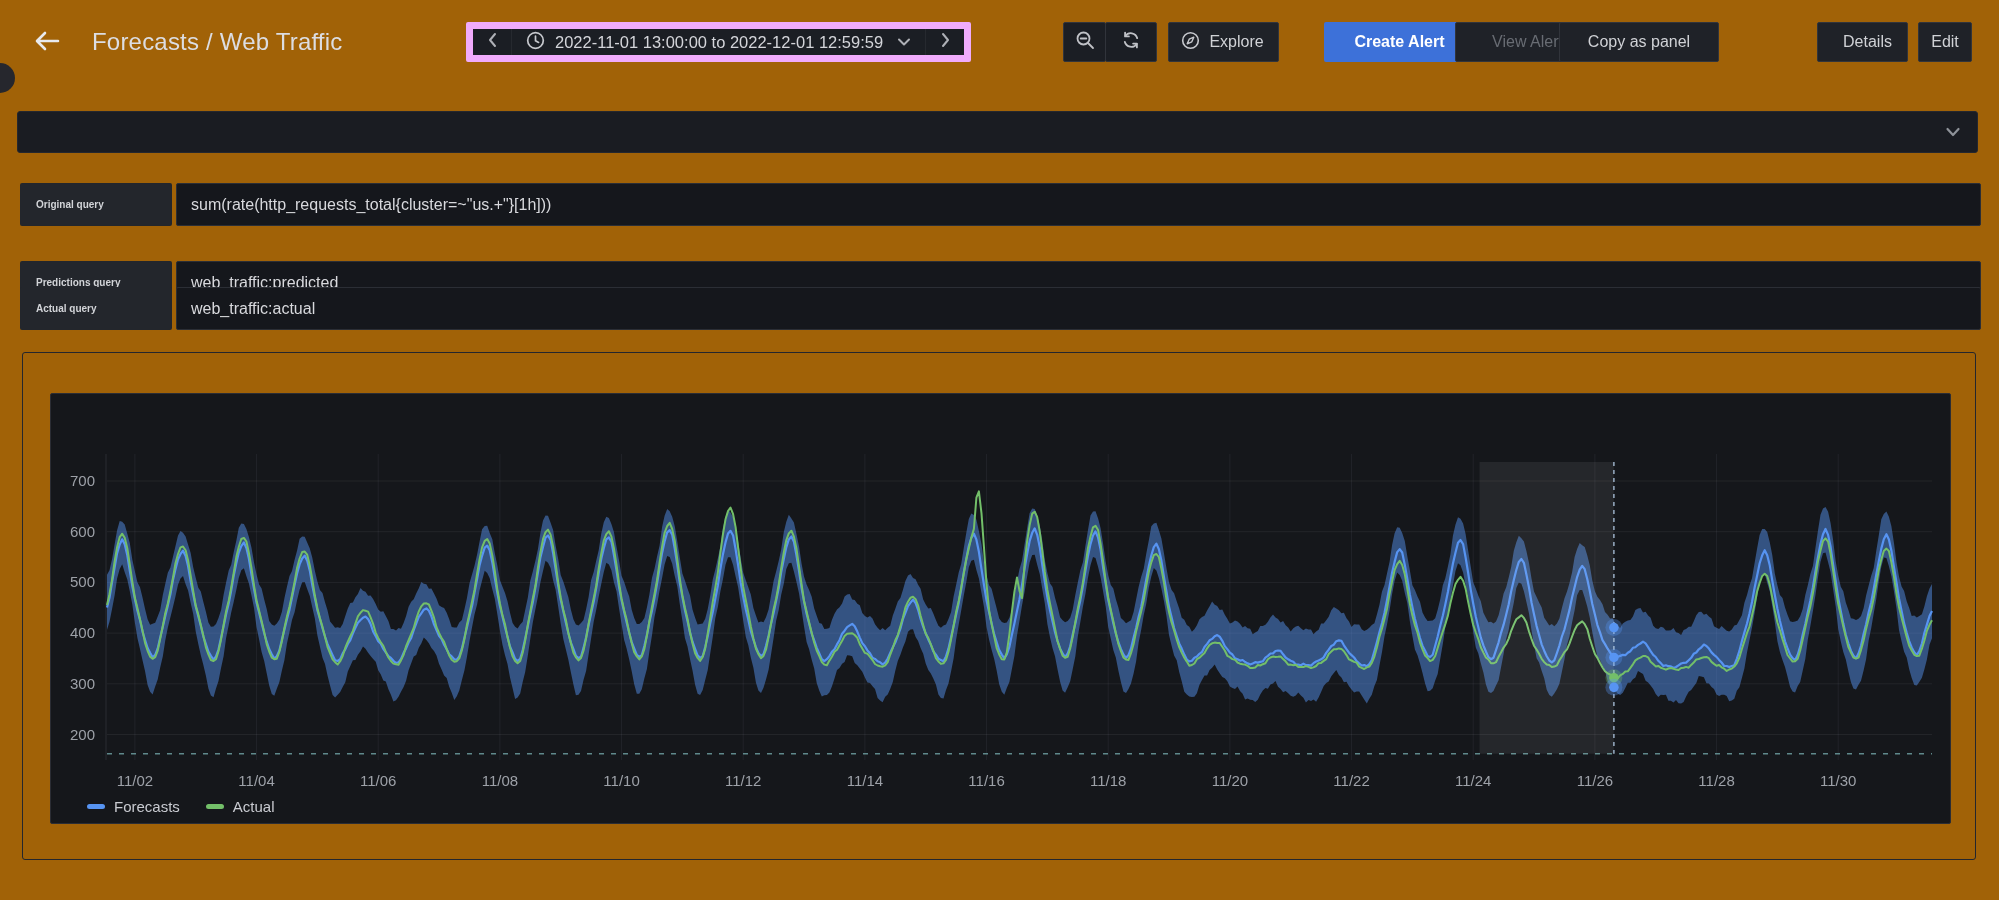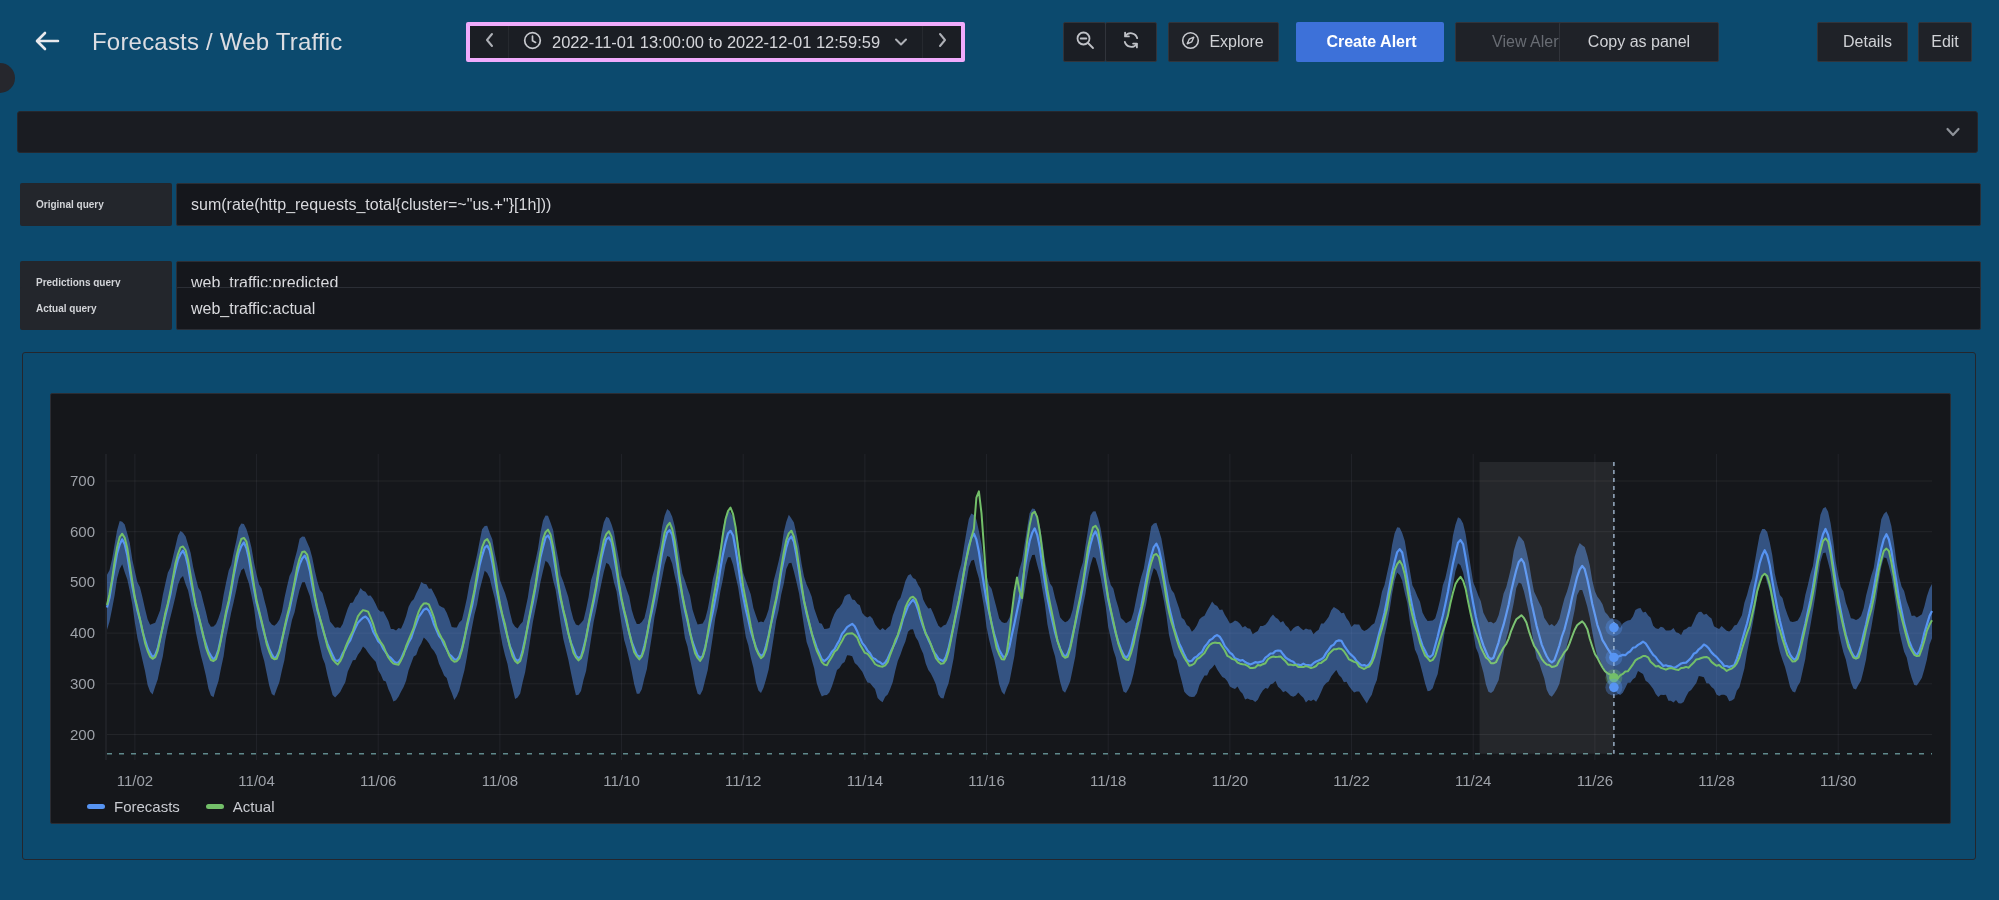--- a/index.html
+++ b/index.html
@@ -1,41 +1,41 @@
 <!DOCTYPE html>
 <html><head>
 <meta charset="utf-8">
 <style>
   * { box-sizing: border-box; margin: 0; padding: 0; }
   html,body { width:1999px; height:900px; background:#101116; overflow:hidden;
               font-family:"Liberation Sans","DejaVu Sans",sans-serif; }
-  #app { position:relative; width:1999px; height:900px; background:#0c4a6e; color:#d0d2d6; }
+  #app { position:relative; width:1999px; height:900px; background:#a16207; color:#d0d2d6; }
 
   
   #header { position:absolute; left:0; top:0; width:1999px; height:86px; }
   .icon-btn { display:flex; align-items:center; justify-content:center; cursor:pointer; }
   #back-btn { position:absolute; left:26px; top:22px; width:42px; height:42px; }
   #page-title { position:absolute; left:92px; top:28px; font-size:24px; font-weight:500;
                 color:#dcdde2; letter-spacing:.2px; }
 
   .tp-group { position:absolute; left:466px; top:22px; height:40px; display:flex;
-              background:#1b1e24; border:4px solid #f0abfc; border-radius:2px; }
+              background:#1b1e24; border:7px solid #f0abfc; border-radius:2px; }
   .tp-seg { display:flex; align-items:center; justify-content:center; height:100%; cursor:pointer; }
   .tp-prev,.tp-next { width:38px; }
   .tp-main { padding:0 14px; border-left:1px solid #26292f; border-right:1px solid #26292f; gap:10px; }
   .tp-text { font-size:16.5px; font-weight:500; color:#d4d5da; white-space:nowrap; }
 
   .btn { position:absolute; top:22px; height:40px; display:flex; align-items:center; justify-content:center;
          gap:9px; background:#1f2228; border:1px solid #31343b; border-radius:2px;
          font-size:16px; font-weight:500; color:#d0d2d6; cursor:pointer; padding:0 14px; }
   .btn-plain { background:#1b1e24; }
   #btn-zoomout  { left:1063px; width:43px; padding:0; }
   #btn-refresh  { left:1105px; width:52px; padding:0; }
   #btn-explore  { left:1168px; width:111px;padding-left:12px; }
-  #btn-create-alert { left:1296px; width:148px; background:#3d71d9; border:none; color:#ffffff;padding-left:17px; }
+  #btn-create-alert { left:1324px; width:148px; background:#3d71d9; border:none; color:#ffffff;padding-left:17px; }
   #btn-view-alerts  { left:1455px; width:153px; color:#686c73; cursor:default; }
   #btn-copy-panel   { left:1559px; width:160px; }
   #btn-details      { left:1817px; width:91px;padding-left:24px; }
   #btn-edit         { left:1918px; width:54px; }
 
   #edge-notch { position:absolute; left:-15px; top:63px; width:30px; height:30px;
                 border-radius:50%; background:#26272d; }
 
   
   #collapsed-row { position:absolute; left:17px; top:111px; width:1961px; height:42px;

